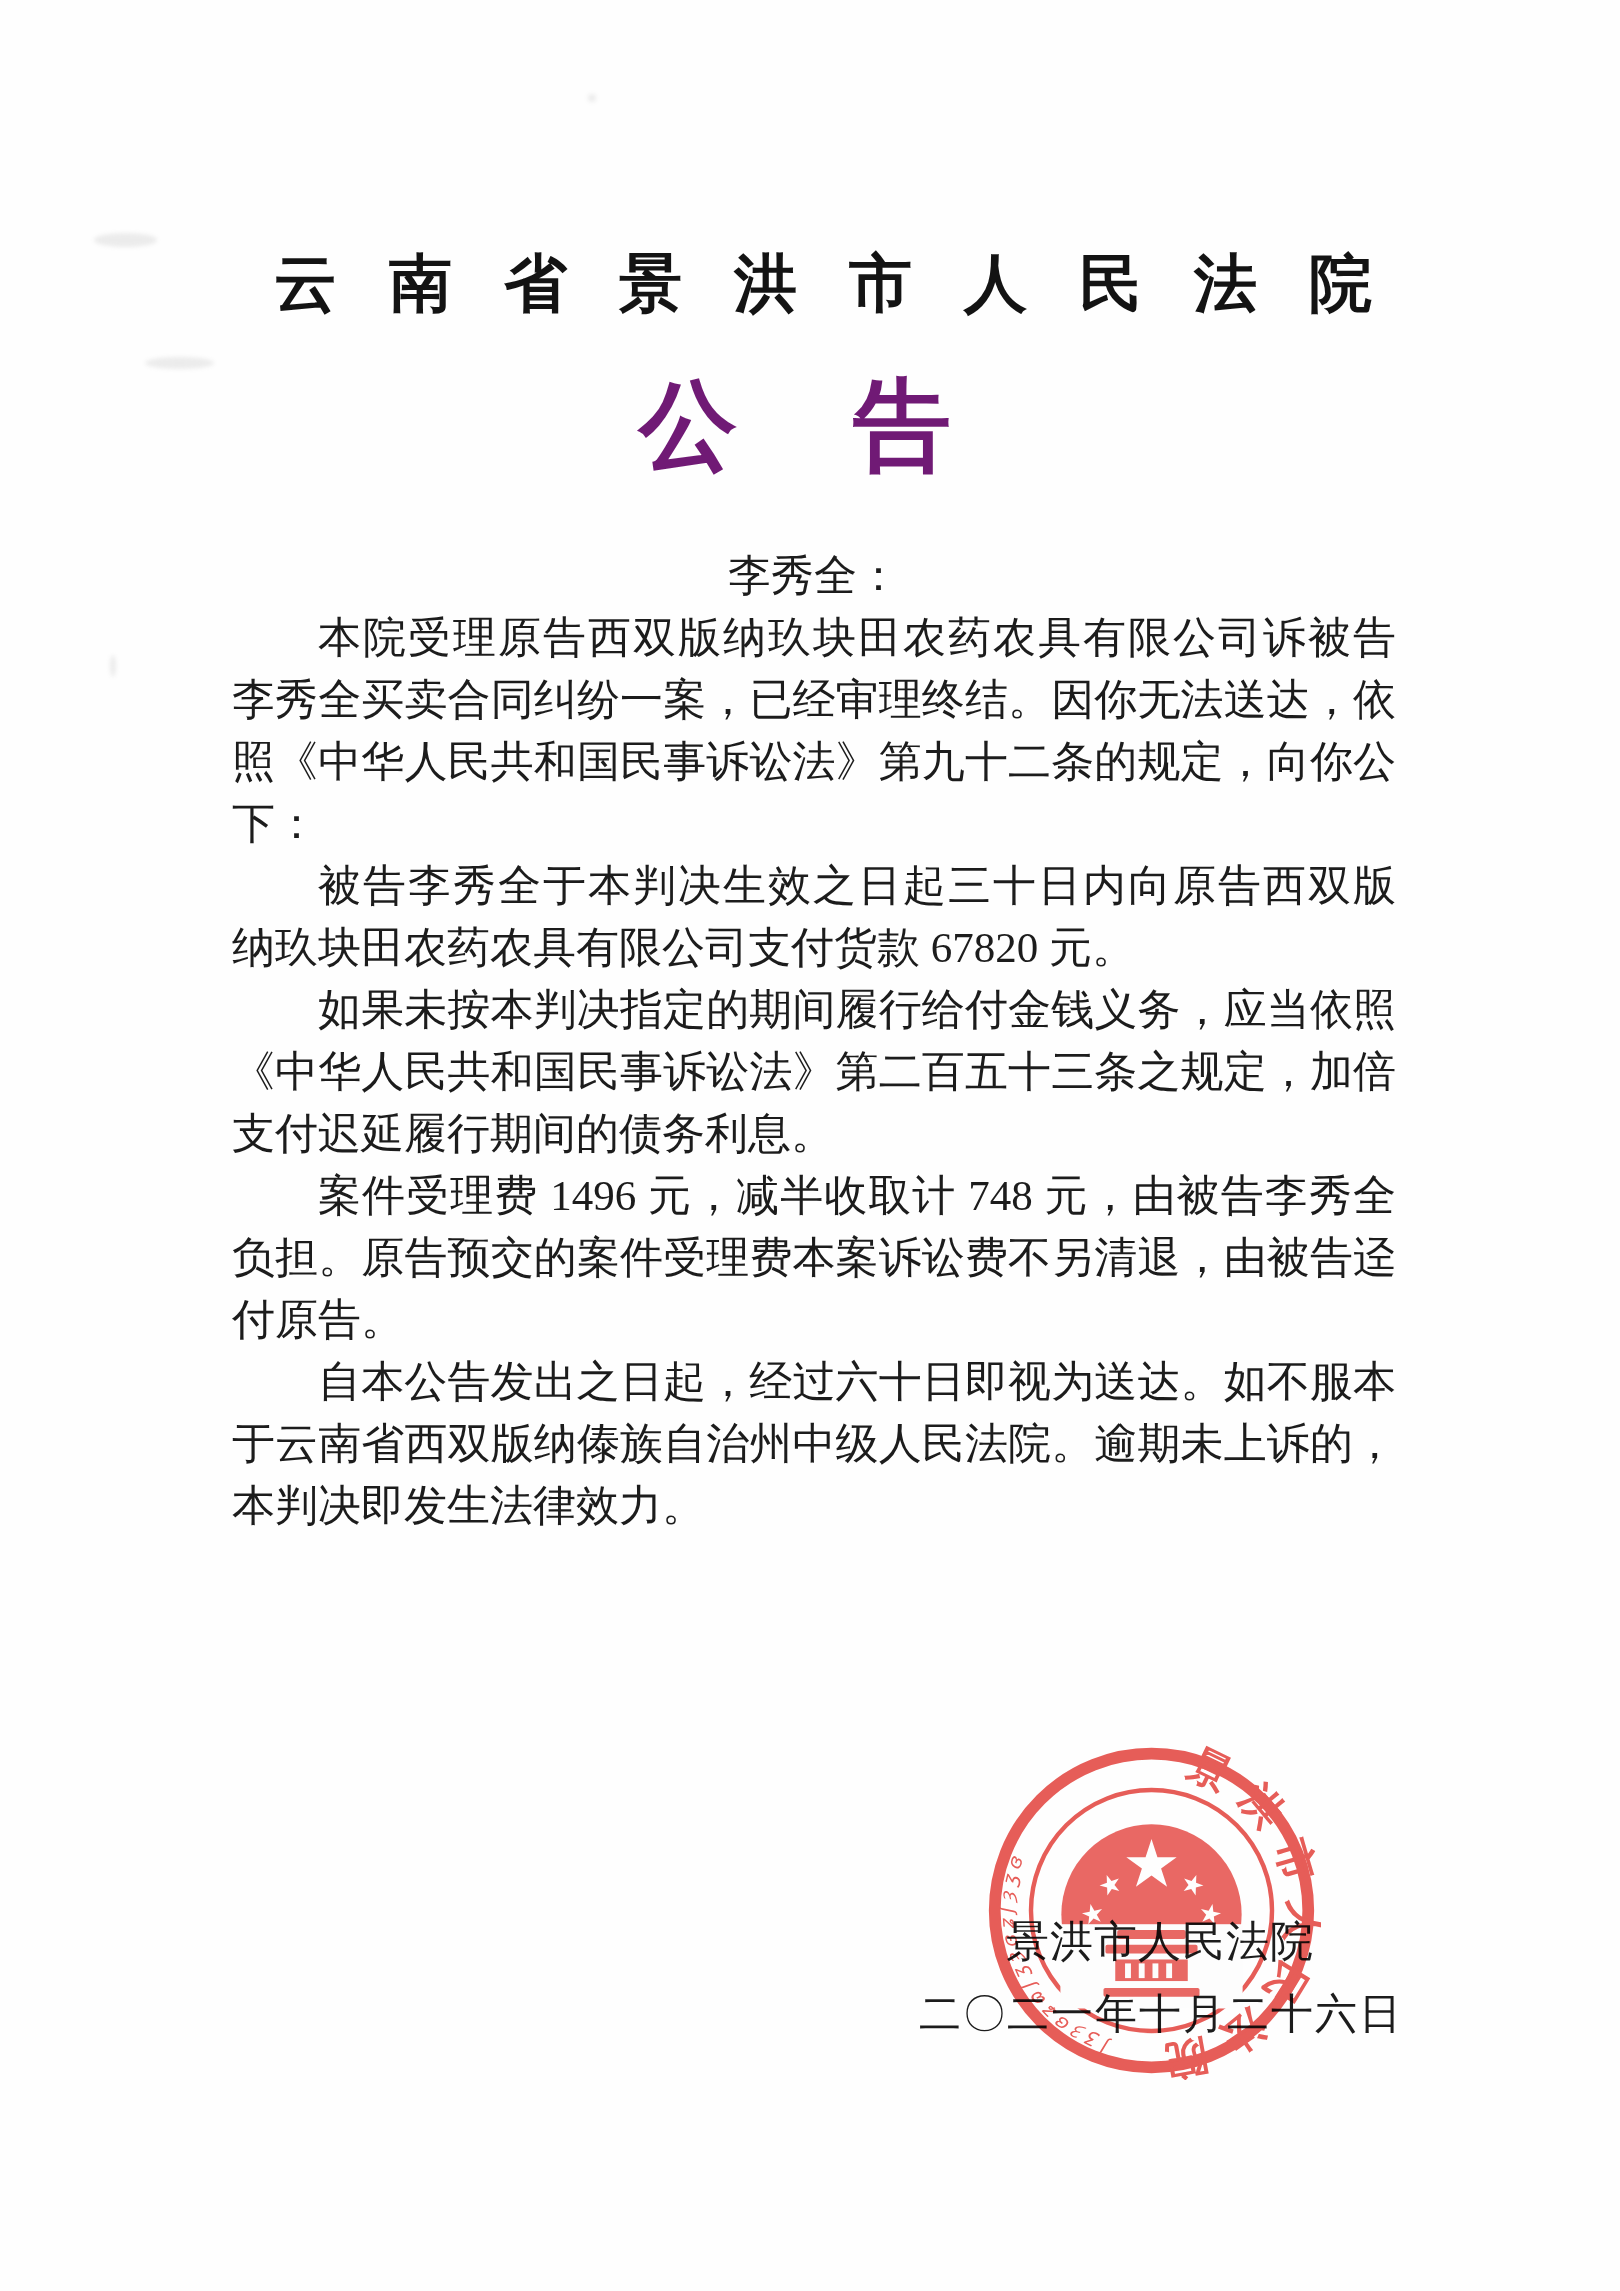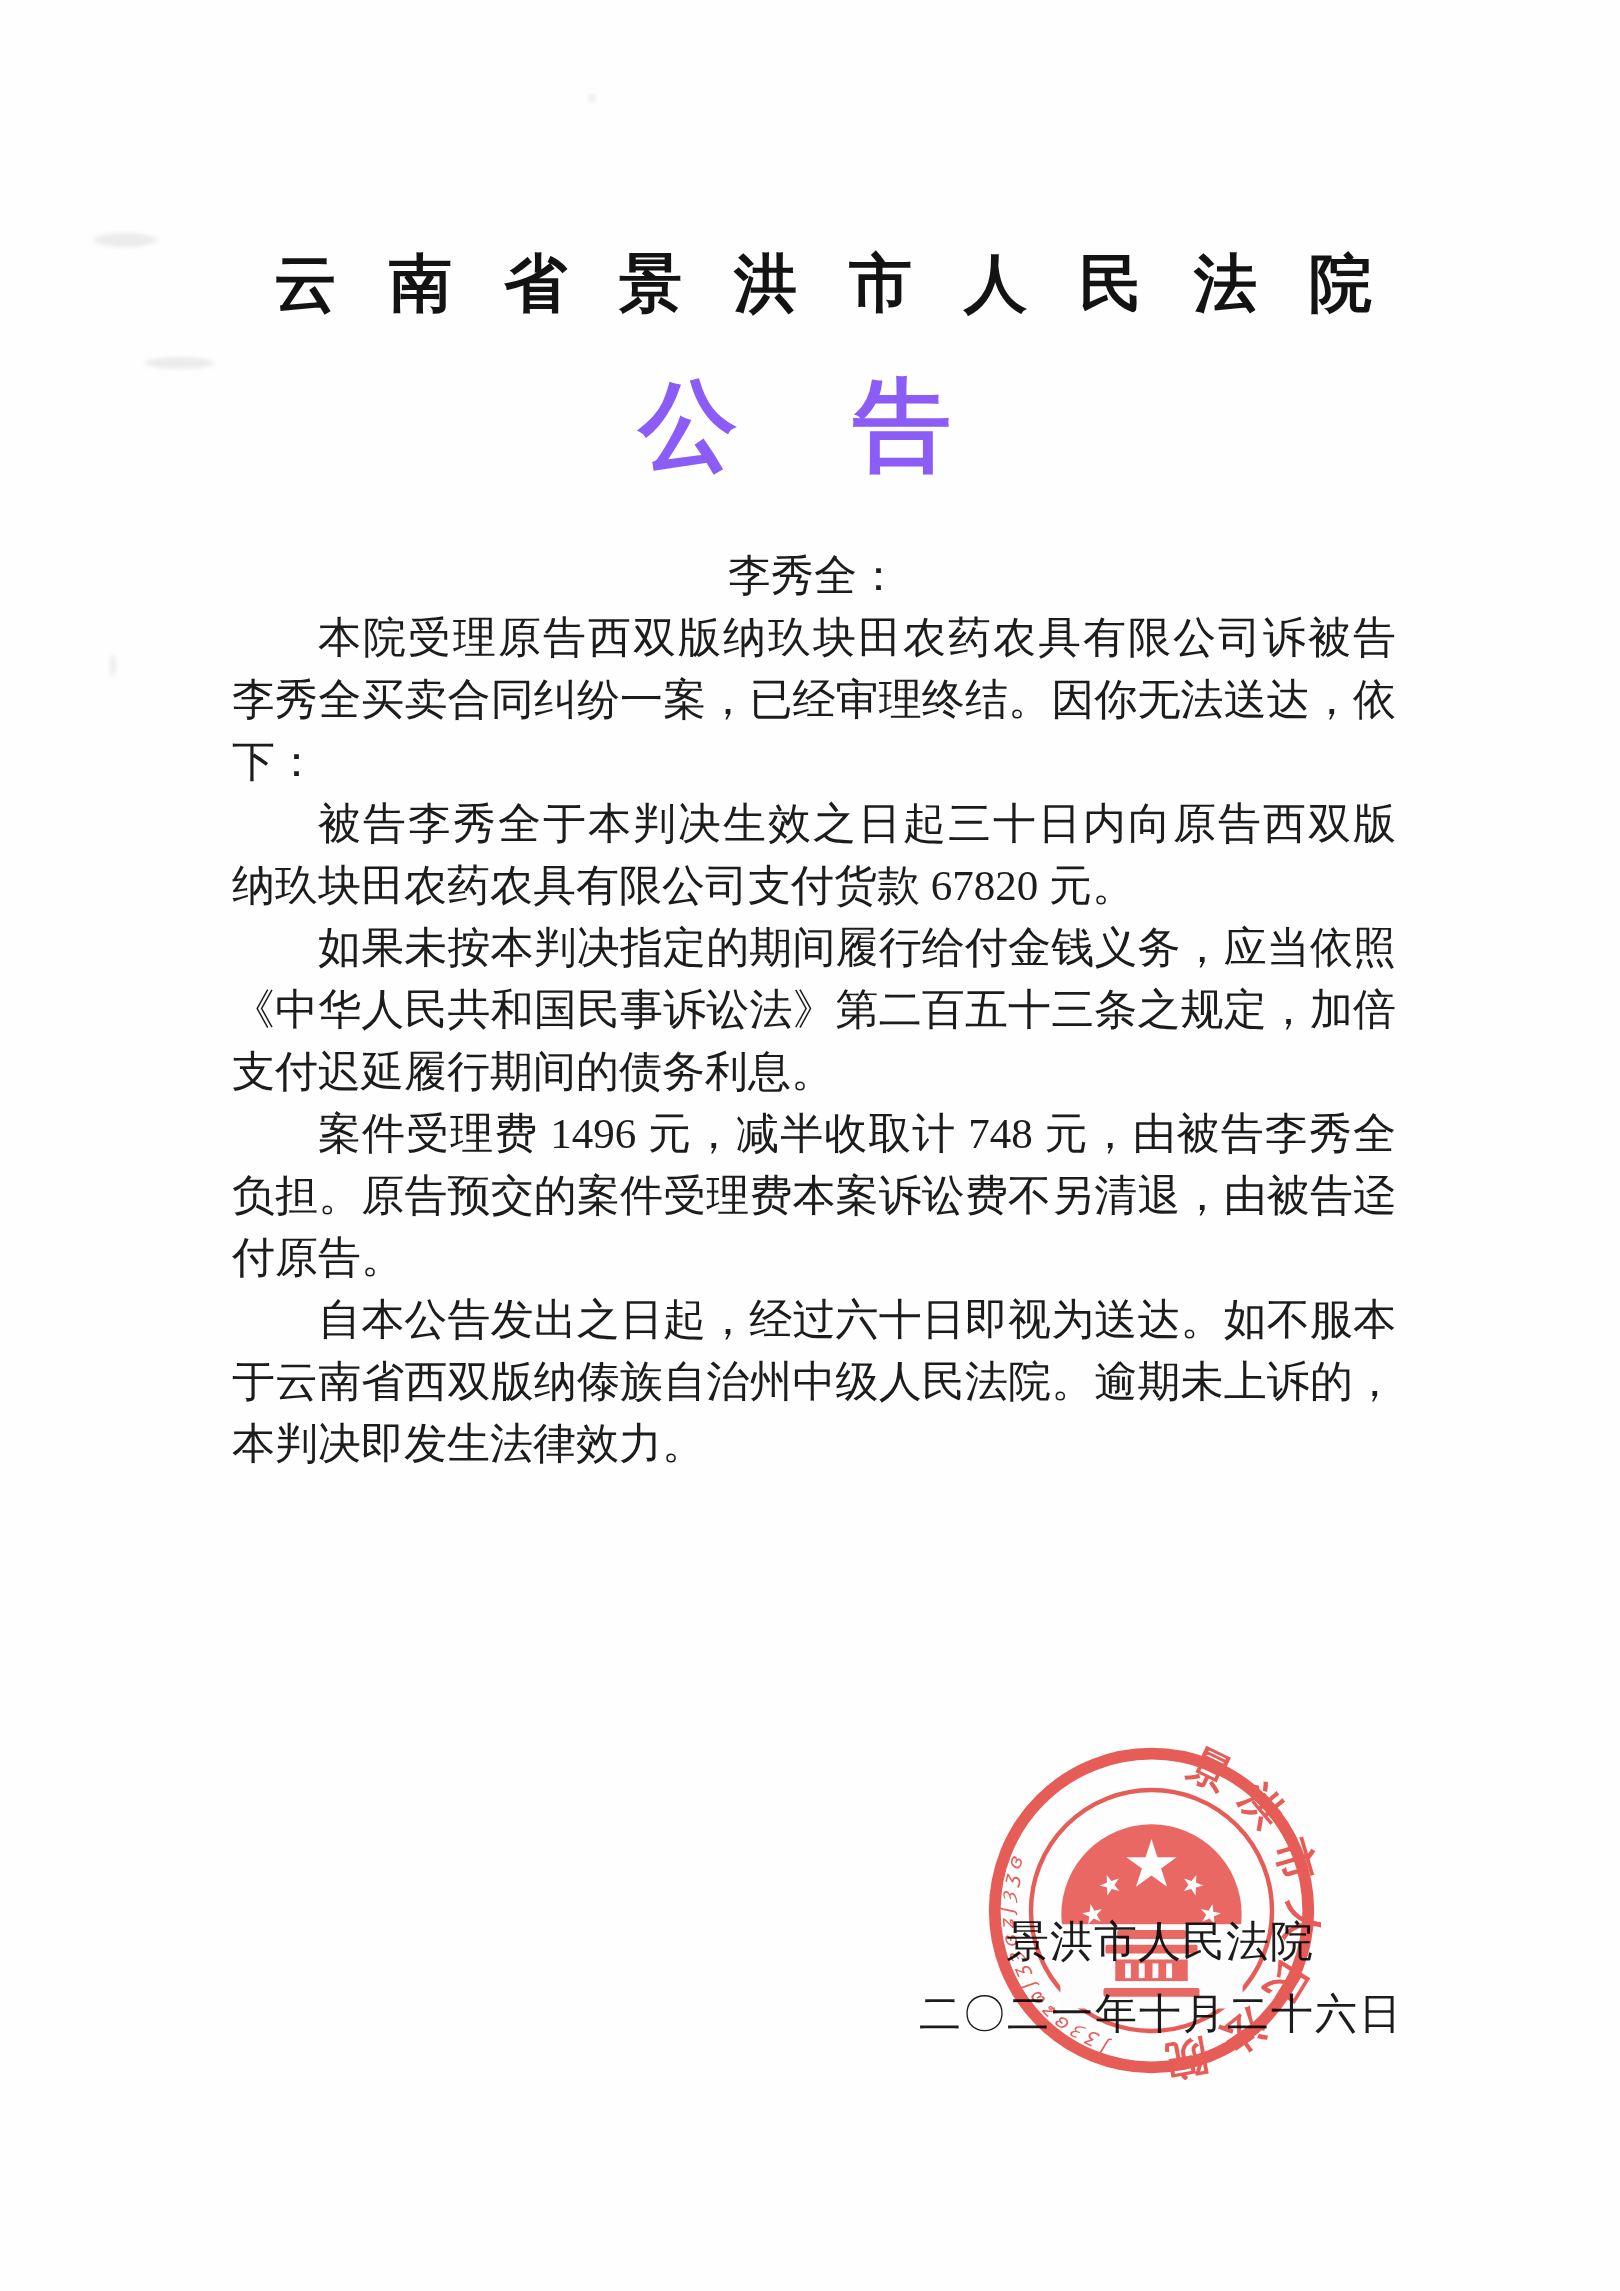--- a/index.html
+++ b/index.html
@@ -26,21 +26,21 @@
   }
   .doc-type {
     position: absolute;
     left: 639px;
     top: 361px;
     font-family: "Liberation Sans", "DejaVu Sans", sans-serif;
     font-weight: bold;
     font-size: 98px;
     letter-spacing: 116px;
     white-space: nowrap;
-    color: #8b5cf6;
+    color: #701a75;
   }
   .body-text {
     position: absolute;
     left: 232px;
     top: 545px;
     width: 1164px;
     font-size: 43px;
     line-height: 62px;
   }
   .line { text-align: justify; }
@@ -103,20 +103,21 @@
   <div class="smudge s4"></div>
 
   <div class="court-title">云南省景洪市人民法院</div>
 
   <div class="doc-type">公告</div>
 
   <div class="body-text">
     <div class="line addressee">李秀全：</div>
     <div class="line ind fill">本院受理原告西双版纳玖块田农药农具有限公司诉被告</div>
     <div class="line fill">李秀全买卖合同纠纷一案，已经审理终结。因你无法送达，依</div>
+    <div class="line fill">照《中华人民共和国民事诉讼法》第九十二条的规定，向你公</div>
     <div class="line">下：</div>
     <div class="line ind fill">被告李秀全于本判决生效之日起三十日内向原告西双版</div>
     <div class="line">纳玖块田农药农具有限公司支付货款 67820 元。</div>
     <div class="line ind fill">如果未按本判决指定的期间履行给付金钱义务，应当依照</div>
     <div class="line fill">《中华人民共和国民事诉讼法》第二百五十三条之规定，加倍</div>
     <div class="line">支付迟延履行期间的债务利息。</div>
     <div class="line ind fill">案件受理费 1496 元，减半收取计 748 元，由被告李秀全</div>
     <div class="line fill">负担。原告预交的案件受理费本案诉讼费不另清退，由被告迳</div>
     <div class="line">付原告。</div>
     <div class="line ind fill">自本公告发出之日起，经过六十日即视为送达。如不服本</div>

